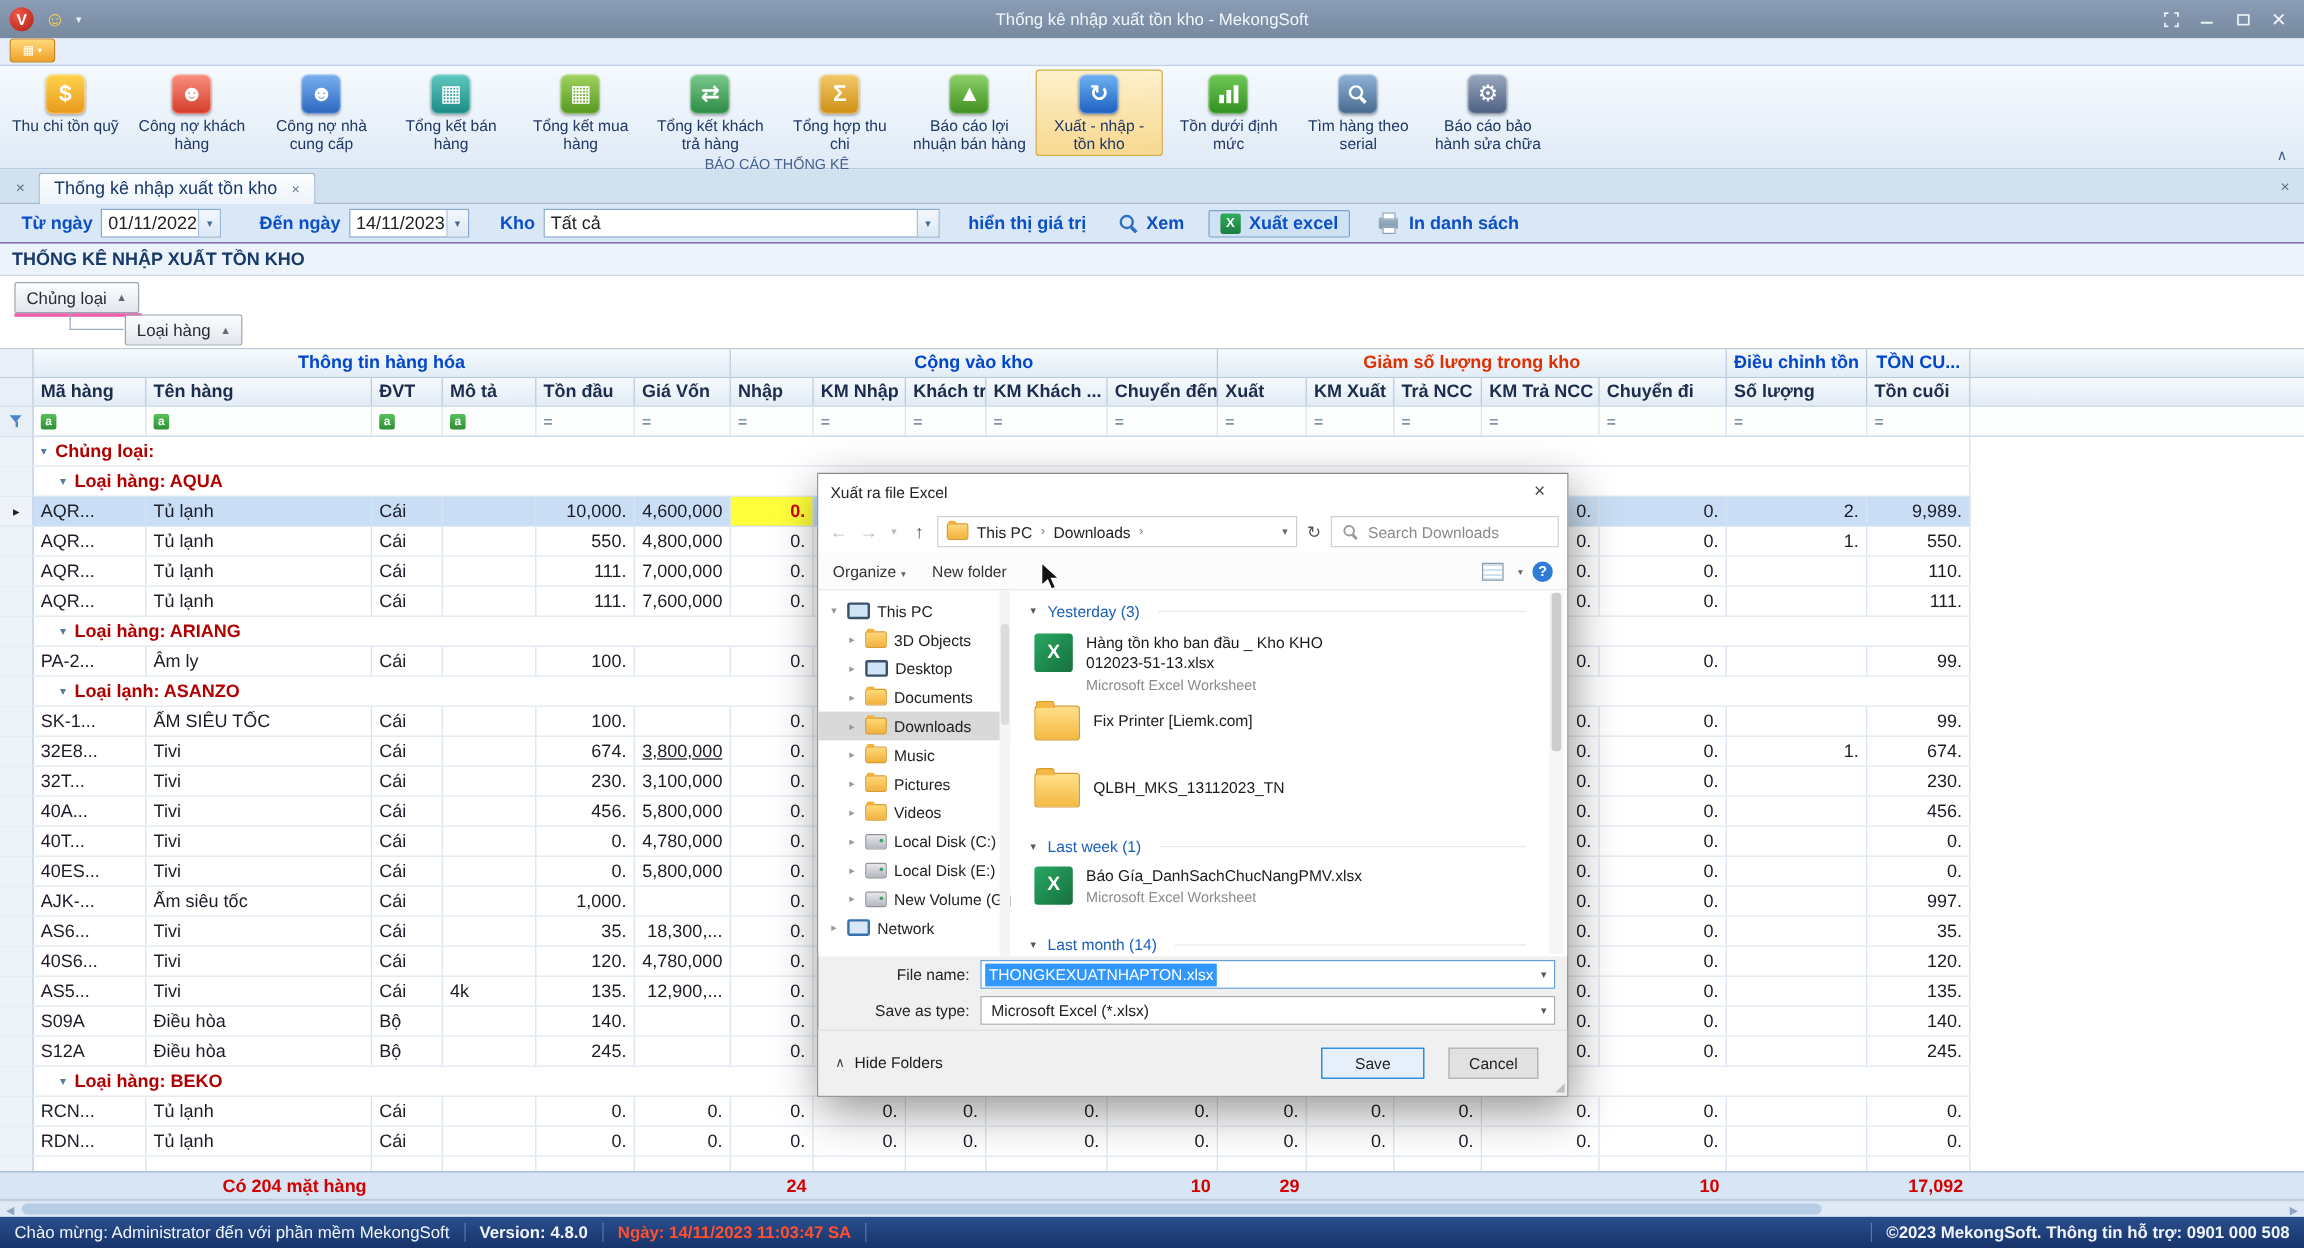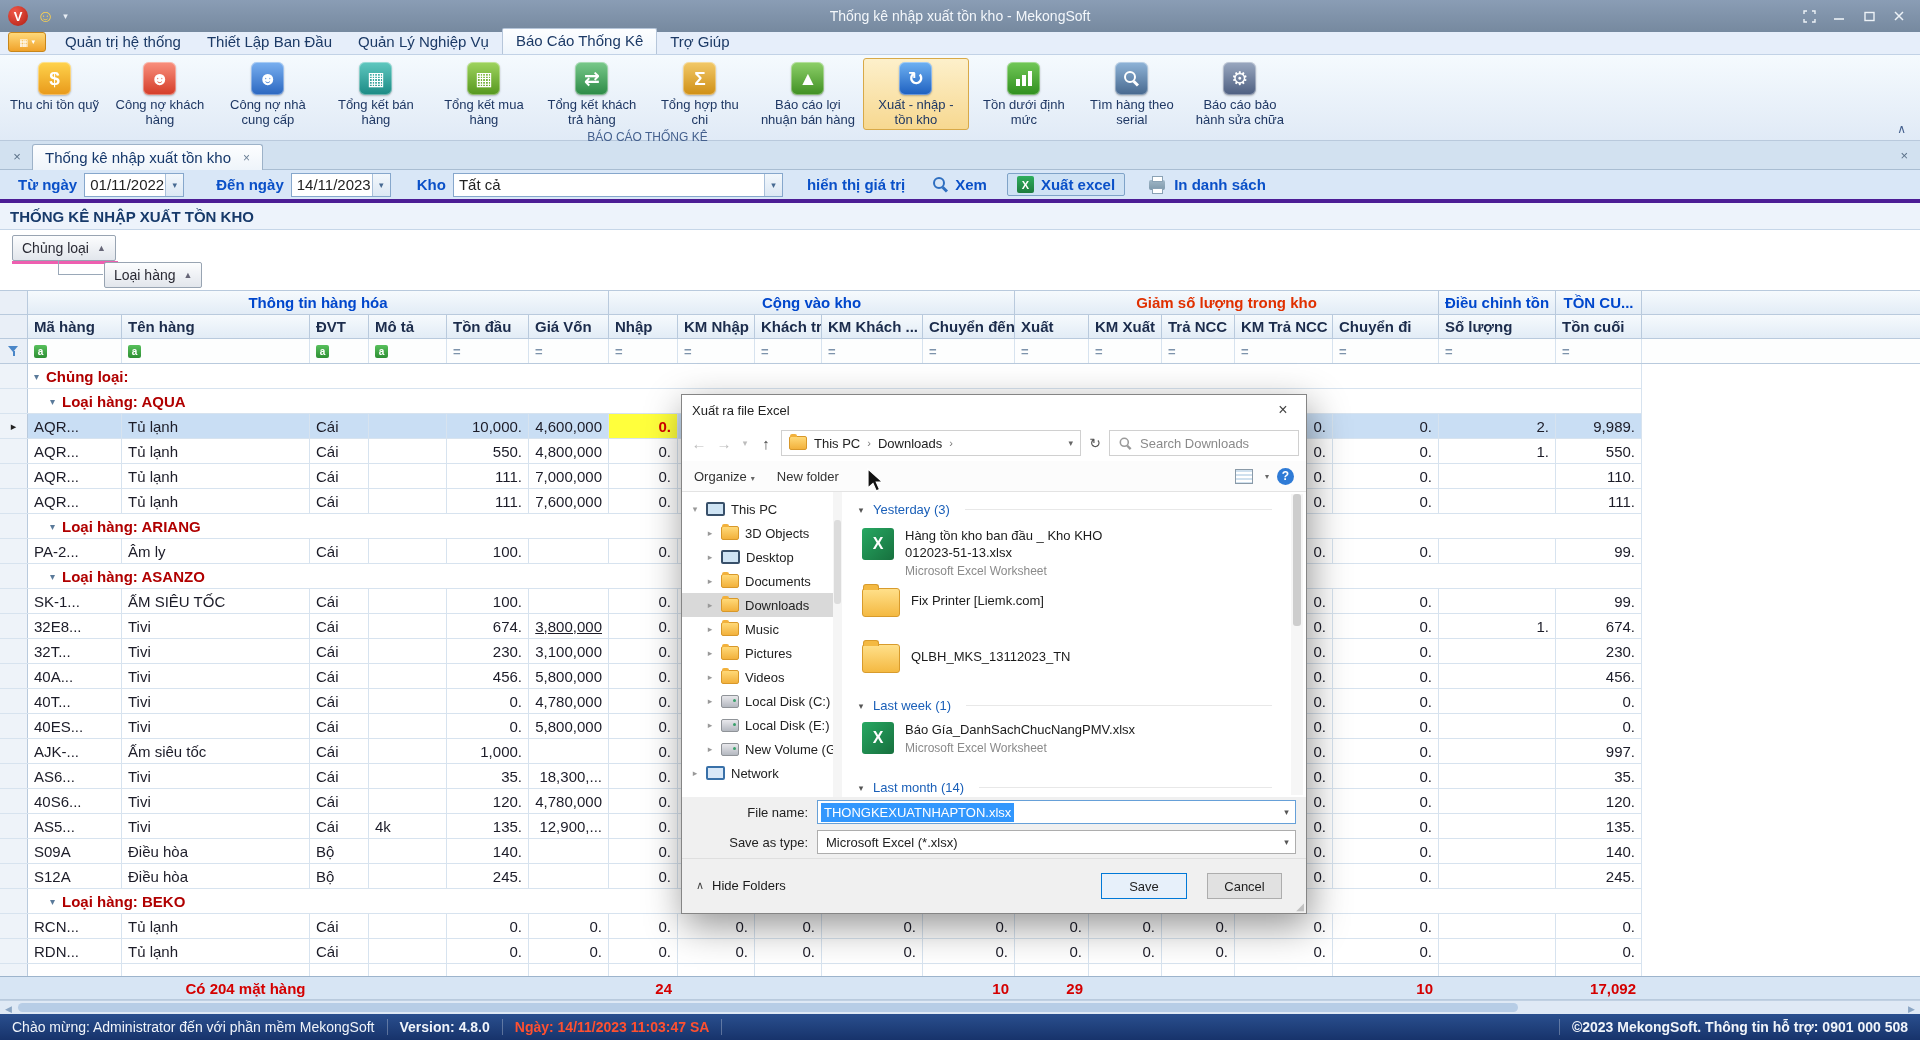--- a/index.html
+++ b/index.html
@@ -54,21 +54,21 @@
   .ts-close{position:absolute;left:8px;top:6px;width:18px;height:18px;color:#5a7088;font-size:13px;
     display:flex;align-items:center;justify-content:center}
   .doc-tab{position:absolute;left:32px;top:3px;height:26px;background:linear-gradient(#fdfeff,#eef4fa);
     border:1px solid #9db2c8;border-bottom:none;border-radius:3px 3px 0 0;display:flex;align-items:center;gap:12px;
     padding:0 12px;font-size:15px;color:#16386b;box-sizing:border-box}
   .doc-tab .x{color:#6b7f95;font-size:12px}
   .ts-right{position:absolute;right:12px;top:7px;color:#5a7088;font-size:13px}
 
   
   #filterbar{position:absolute;top:170px;left:0;width:100%;height:33px;background:#d9e7f7;
-    border-bottom:4px solid #4c1d95;display:flex;align-items:center;font-size:15px;box-sizing:border-box}
+    border-bottom:1px solid #4c1d95;display:flex;align-items:center;font-size:15px;box-sizing:border-box}
   .flabel{color:#0a50c8;font-weight:bold;white-space:nowrap}
   .finput{height:24px;background:#fff;border:1px solid #86a7cc;display:flex;align-items:center;
     padding:0 0 0 5px;font-size:15px;color:#222;box-sizing:border-box}
   .fdrop{width:17px;height:100%;margin-left:auto;background:linear-gradient(#f2f7fc,#dce8f4);
     border-left:1px solid #a9c0da;display:flex;align-items:center;justify-content:center;color:#476a92;font-size:9px}
   .linkbtn{display:flex;align-items:center;gap:7px;color:#0a50c8;font-weight:bold;white-space:nowrap}
   .linkbtn .mag{color:#2f6fc0}
   .pressed{padding:2px 9px;border:1px solid #7fa3c8;background:#cfe2f4;border-radius:2px}
   .ic-xls{width:17px;height:17px;border-radius:2px;background:linear-gradient(#2fae5d,#1e7c3e);color:#fff;
     font-weight:bold;font-size:11px;display:flex;align-items:center;justify-content:center}
@@ -247,27 +247,20 @@
         </svg>
     </span>
   </div>
 </div>
 
 <div id="menubar">
   <div class="app-btn">
       <span>▦</span>
       <span style="font-size:7px">▾</span>
     </div>
-  <div id="menu-items" style="display:flex;align-items:flex-end">
-      <div class="menu-item">Quản trị hệ thống</div>
-      <div class="menu-item">Thiết Lập Ban Đầu</div>
-      <div class="menu-item">Quản Lý Nghiệp Vụ</div>
-      <div class="menu-item active">Báo Cáo Thống Kê</div>
-      <div class="menu-item">Trợ Giúp</div>
-    </div>
 </div>
 
 <div id="ribbon">
   <div id="ribbon-inner">
     <div id="ribbon-buttons" style="display:flex;align-items:flex-start;gap:2px">
         <div class="rib-btn">
           <div class="ribic" style="--c1:#ffd34d;--c2:#e8991a">$</div>
           <div class="rib-label">Thu chi tồn quỹ</div>
         </div>
         <div class="rib-btn">
@@ -600,21 +593,21 @@
       <div class="cell num" style="width: 73px;"></div>
       <div class="cell num" style="width: 98px;">0.</div>
       <div class="cell num" style="width: 106px;">0.</div>
       <div class="cell num" style="width: 117px;"></div>
       <div class="cell num" style="width: 86px;">99.</div>
     </div>
     <div class="row grp">
       <div class="ind"></div>
       <div class="grp-content" style="padding-left: 22px;">
         <span class="grp-caret">▾</span>
-        <span class="glabel">Loại hàng: ASANZO</span>
+        <span class="glabel">Loại lạnh: ASANZO</span>
       </div>
     </div>
     <div class="row data">
       <div class="ind"></div>
       <div class="cell" style="width: 94px;">SK-1...</div>
       <div class="cell" style="width: 188px;">ẤM SIÊU TỐC</div>
       <div class="cell" style="width: 59px;">Cái</div>
       <div class="cell" style="width: 78px;"></div>
       <div class="cell num" style="width: 82px;">100.</div>
       <div class="cell num" style="width: 80px;"></div>

